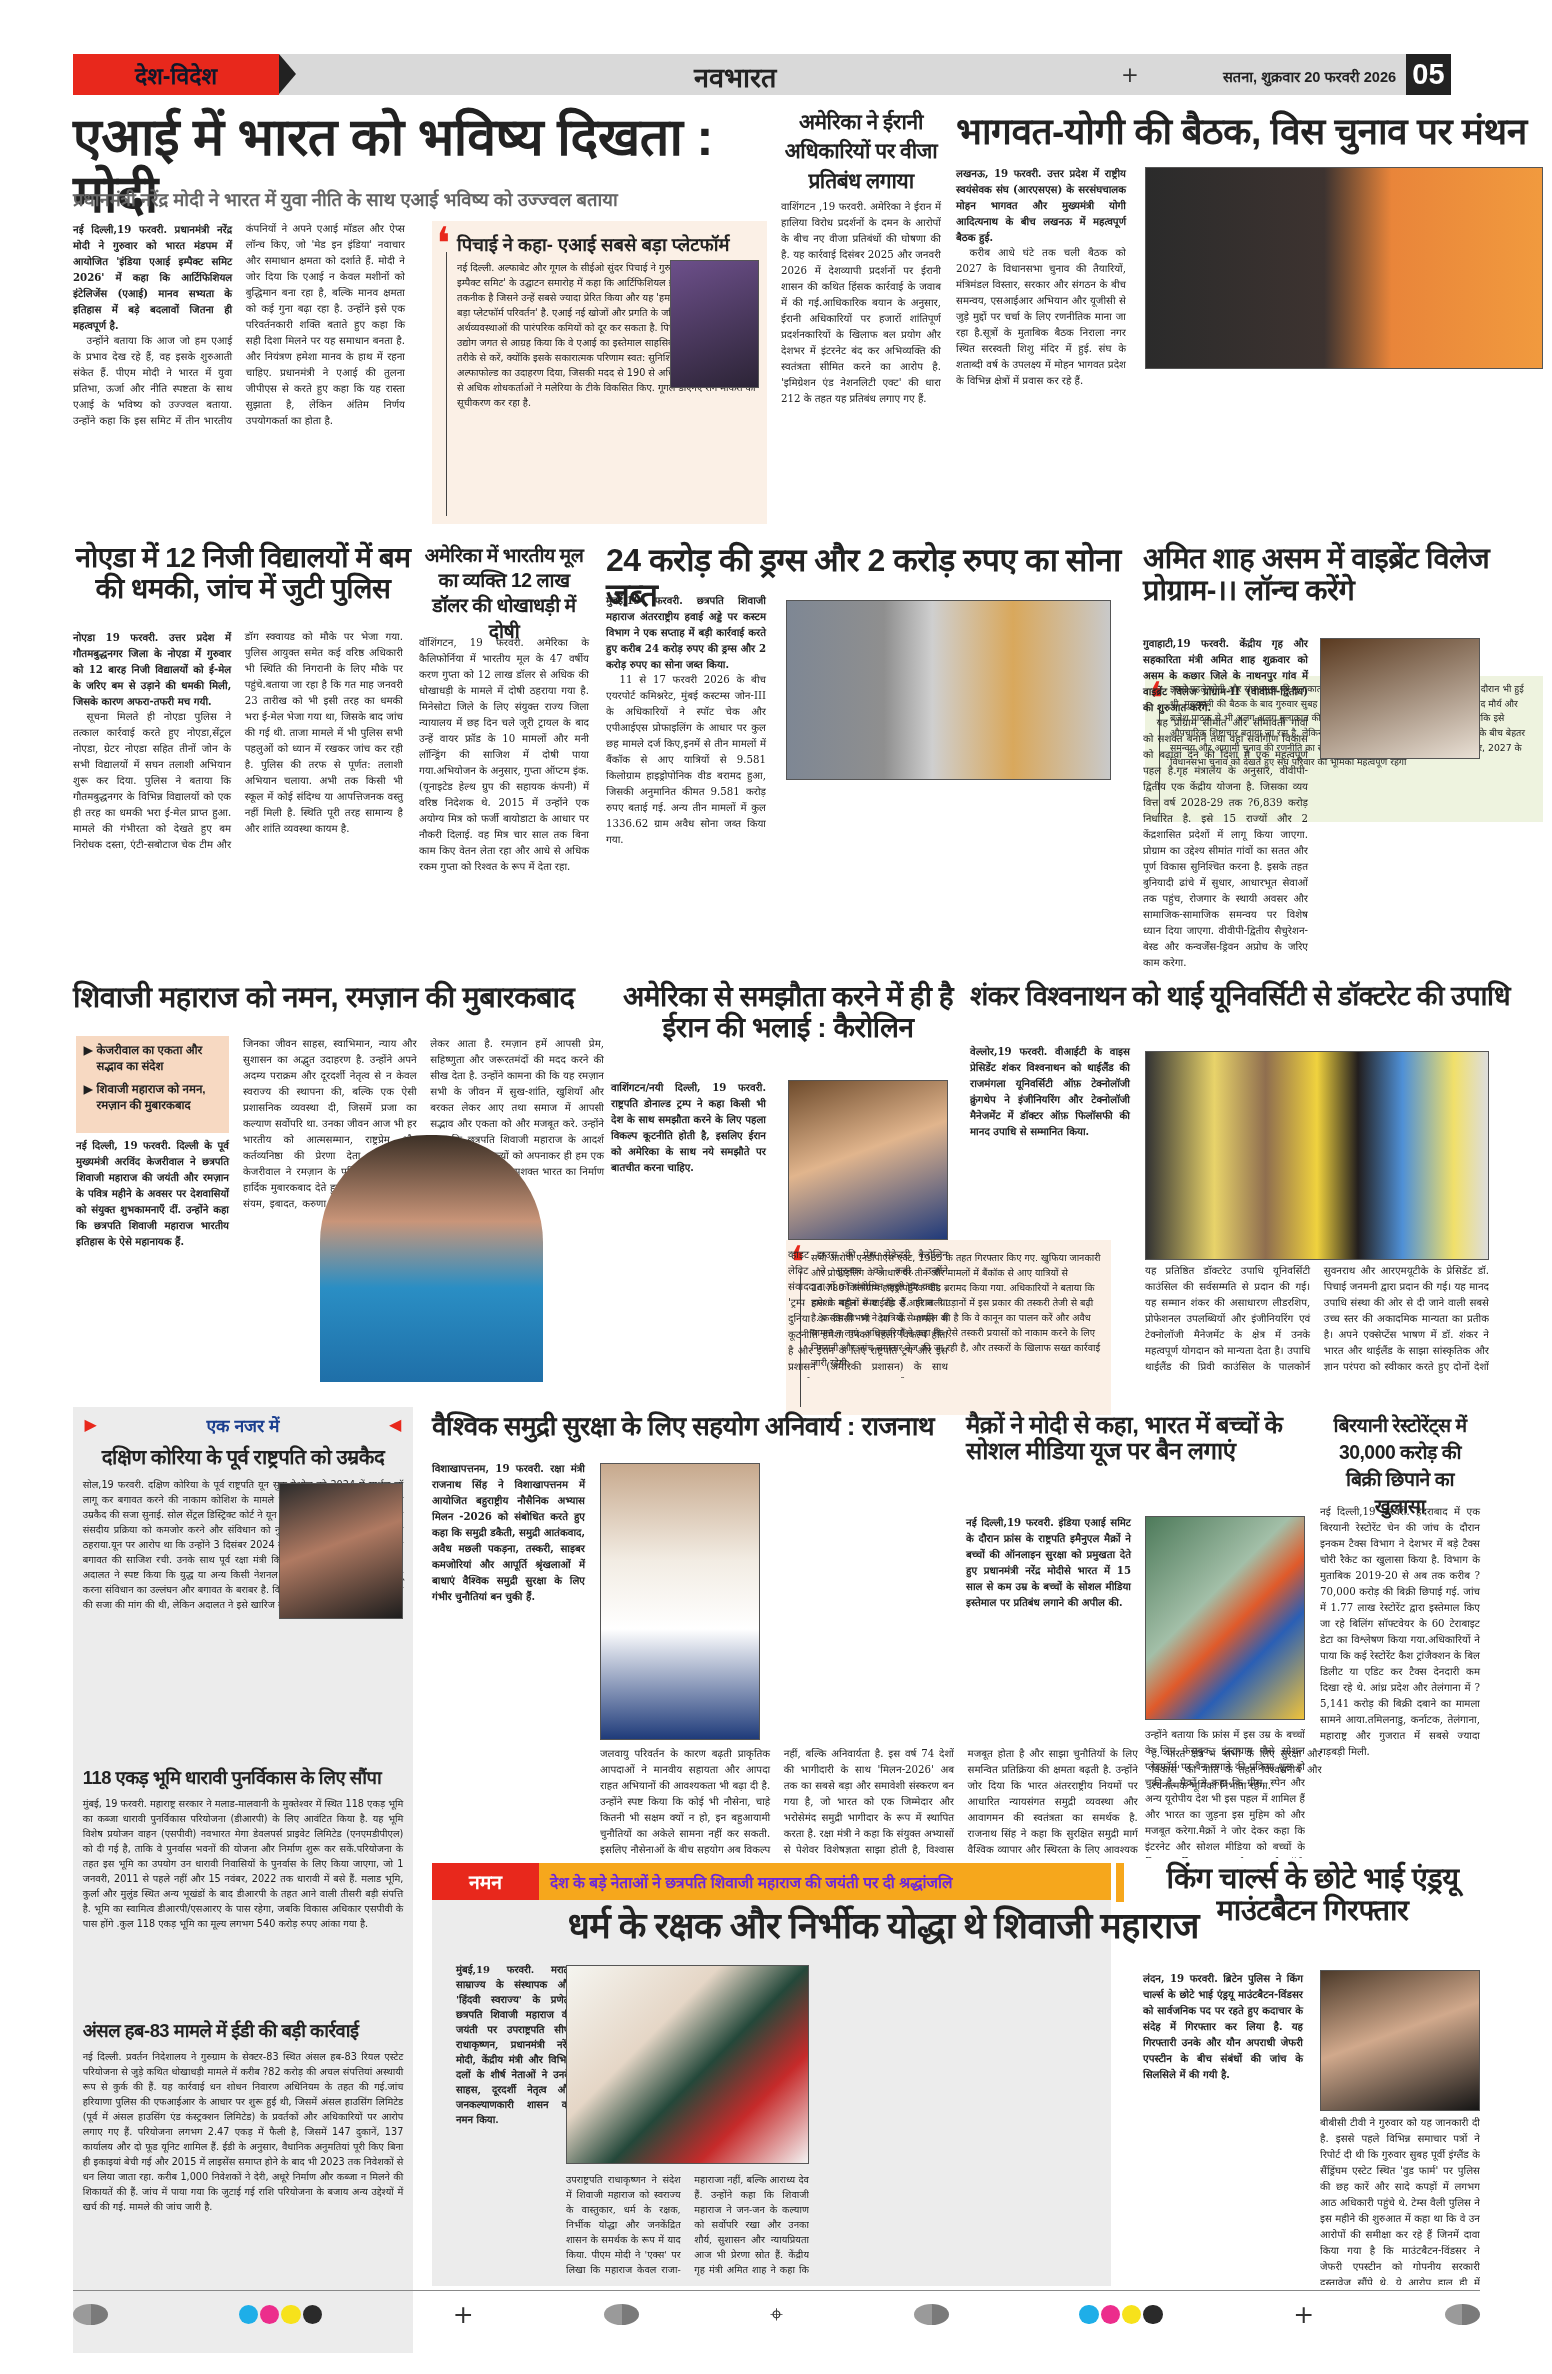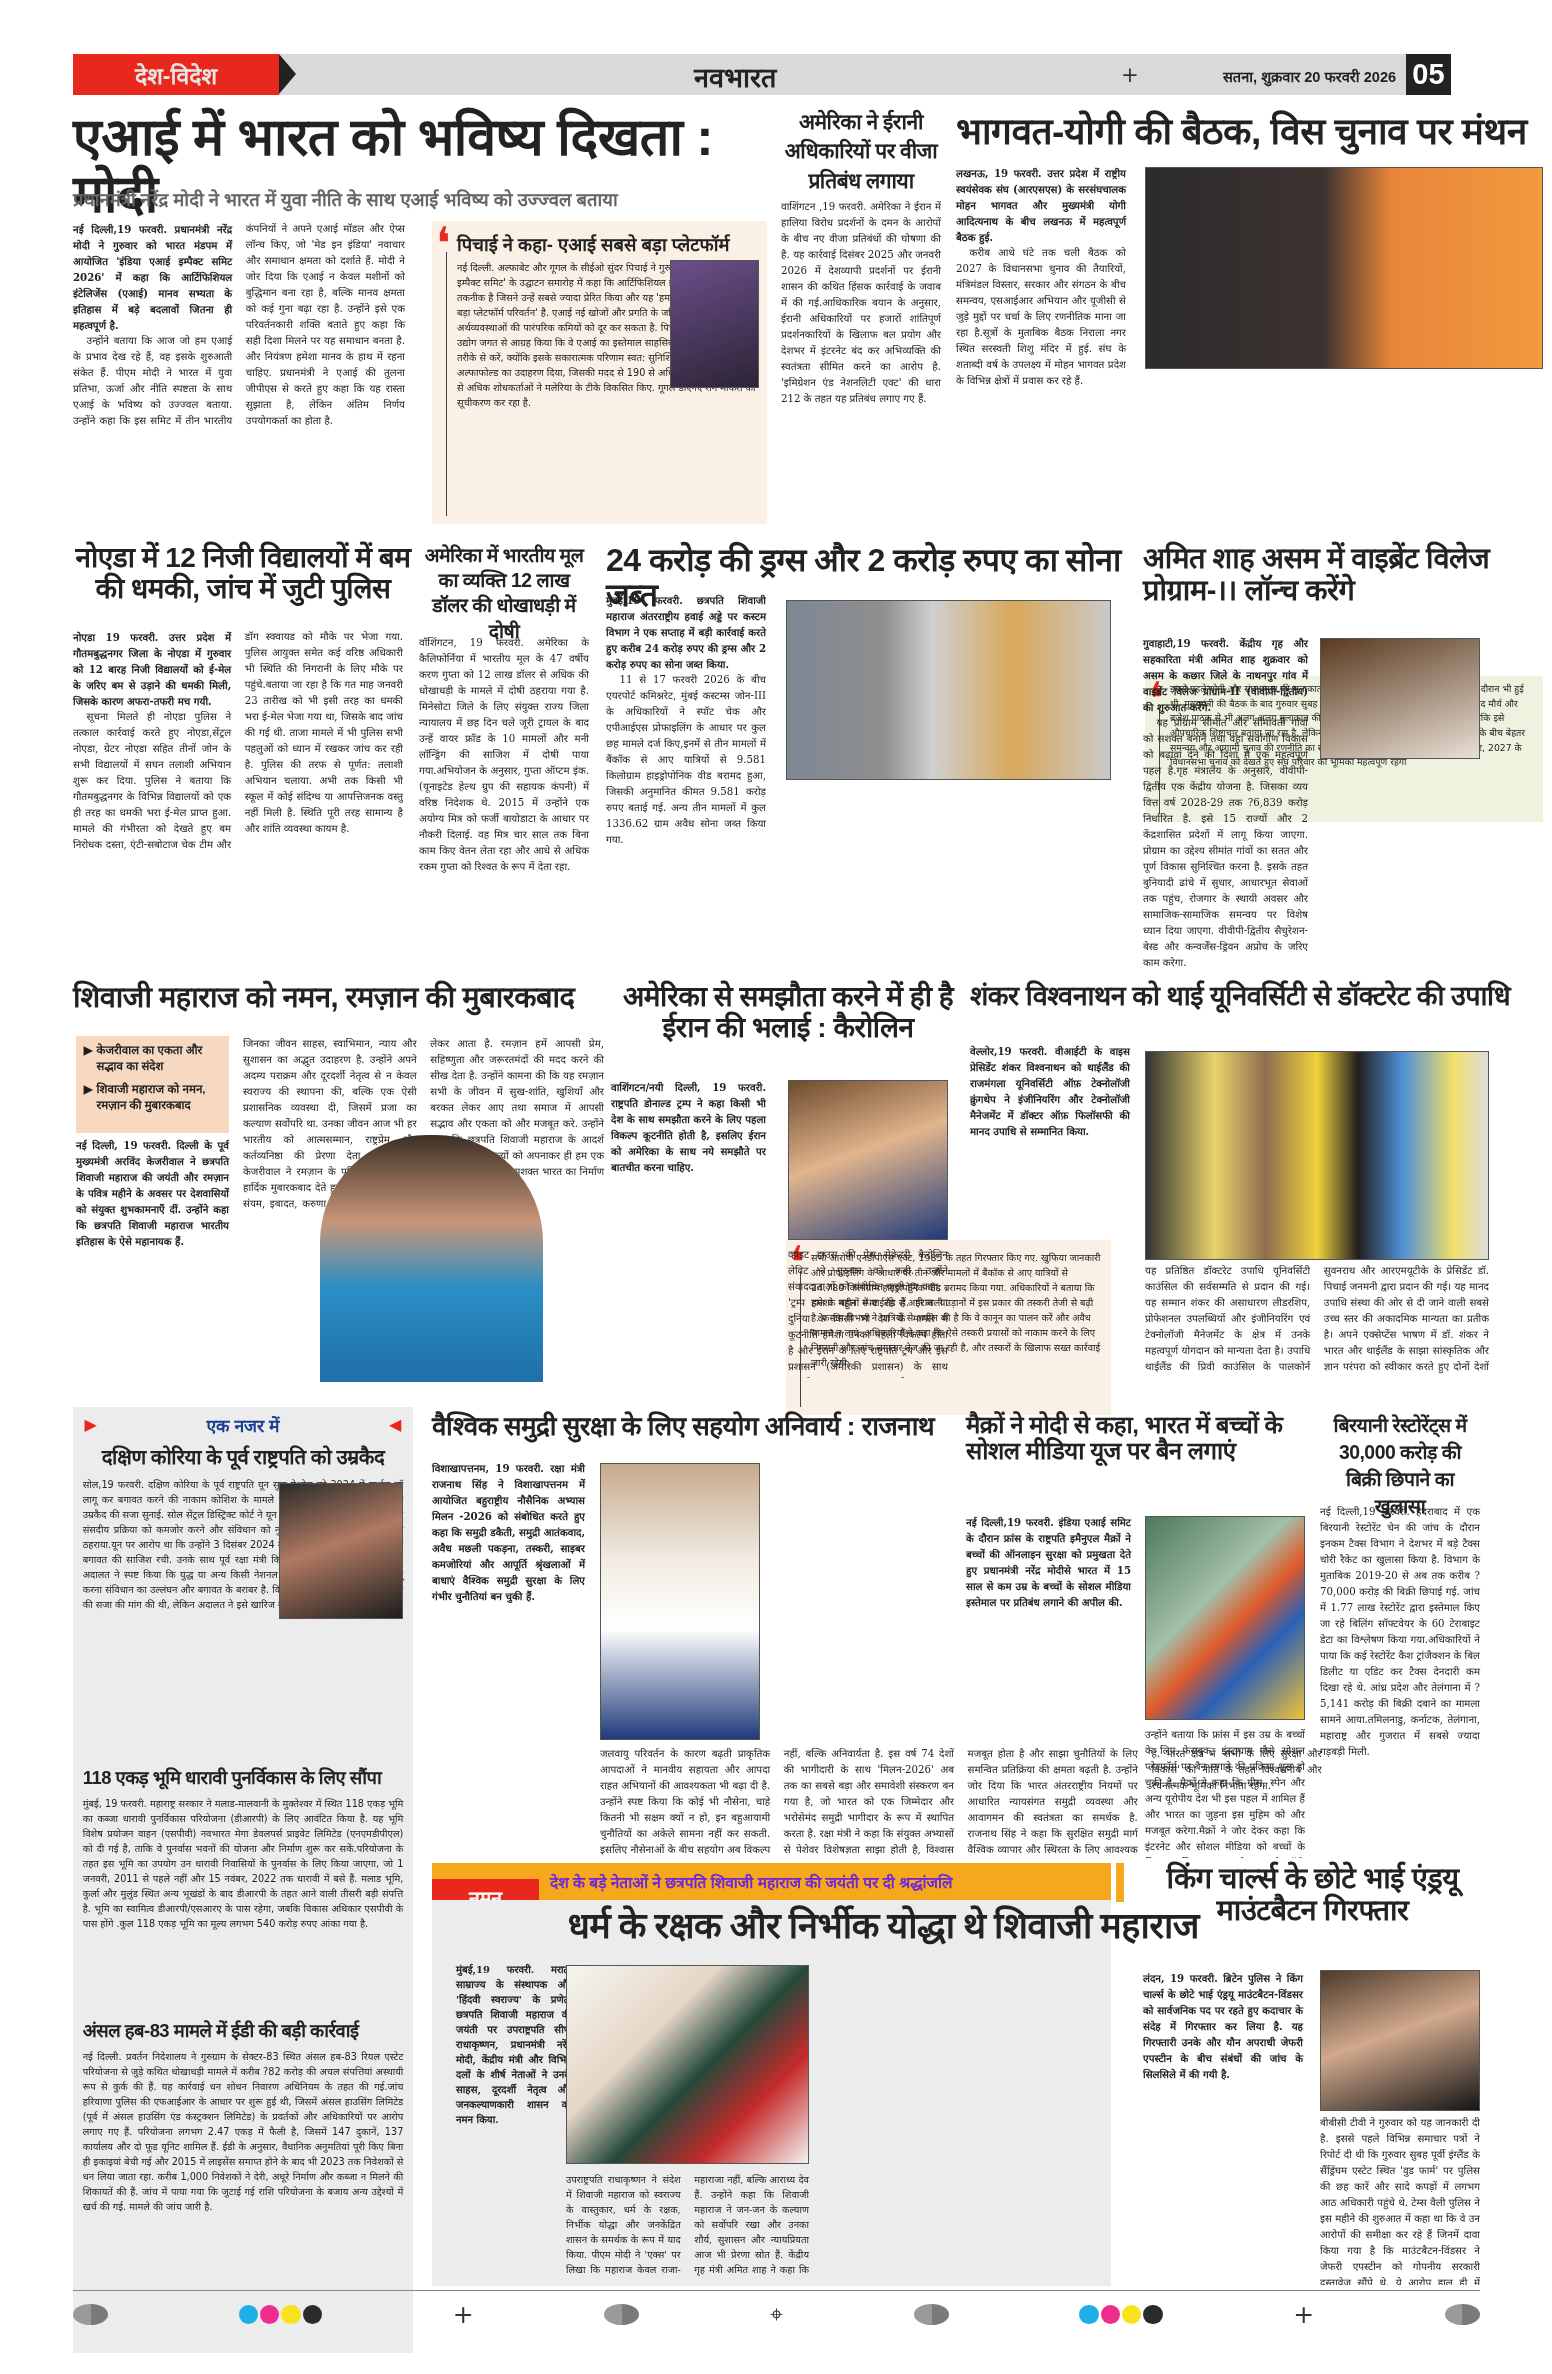--- a/index.html
+++ b/index.html
@@ -19,21 +19,21 @@
   .divider-h { background: #888; height: 1px; }
   .markers { display: flex; align-items: center; }
   .dot { width: 19.4px; height: 19.4px; border-radius: 50%; display: inline-block; }
   .ellipse { width: 35px; height: 21.3px; border-radius: 50%; background: linear-gradient(90deg,#9a9a9a 50%,#7a7a7a 50%); display: inline-block; }
 </style>
 </head>
 <body>
 
 <div class="abs" style="left:73px;top:54px;width:1378px;height:41px;background:#d9d9d9;">
   <div class="abs" style="left:0;top:0;width:206px;height:41px;background:#e8281c;display:flex;align-items:center;justify-content:center;">
-    <span style="color:#e5e5e5;font-family:'Liberation Sans',sans-serif;font-weight:700;font-size:23px;">देश-विदेश</span>
+    <span style="color:#0f172a;font-family:'Liberation Sans',sans-serif;font-weight:700;font-size:23px;">देश-विदेश</span>
   </div>
   <div class="abs" style="left:206px;top:0;width:0;height:0;border-top:20.4px solid transparent;border-bottom:20.4px solid transparent;border-left:17.5px solid #222;"></div>
   <div class="abs" style="left:621px;top:3.9px;font-family:'Liberation Sans',sans-serif;font-weight:700;font-size:27px;color:#222;">नवभारत</div>
   <div class="abs" style="left:1048px;top:7.8px;font-size:21.3px;color:#333;">+</div>
   <div class="abs" style="left:1150px;top:11.6px;font-family:'Liberation Sans',sans-serif;font-weight:700;font-size:14.6px;color:#222;">सतना, शुक्रवार 20 फरवरी 2026</div>
   <div class="abs" style="right:0;top:0;width:45px;height:41px;background:#222;color:#fff;font-family:'Liberation Sans',sans-serif;font-weight:700;font-size:29px;display:flex;align-items:center;justify-content:center;">05</div>
 </div>
 
 <div class="abs hl" style="left:73px;top:109px;width:699px;font-size:52px;">एआई में भारत को भविष्य दिखता : मोदी</div>
 <div class="abs" style="left:73px;top:186px;width:699px;font-family:'Liberation Sans',sans-serif;font-weight:700;font-size:18.4px;color:#666;">प्रधानमंत्री नरेंद्र मोदी ने भारत में युवा नीति के साथ एआई भविष्य को उज्ज्वल बताया</div>
@@ -149,21 +149,21 @@
 <div class="abs body" style="left:966px;top:1514px;width:165px;height:344px;">
   <p class="lead">नई दिल्ली,19 फरवरी. इंडिया एआई समिट के दौरान फ्रांस के राष्ट्रपति इमैनुएल मैक्रों ने बच्चों की ऑनलाइन सुरक्षा को प्रमुखता देते हुए प्रधानमंत्री नरेंद्र मोदीसे भारत में 15 साल से कम उम्र के बच्चों के सोशल मीडिया इस्तेमाल पर प्रतिबंध लगाने की अपील की.</p>
 </div>
 <div class="abs photo" style="left:1145px;top:1516px;width:160px;height:204px;background:linear-gradient(135deg,#4d7a5a,#a3bfa8 40%,#e05a2a 55%,#2a5fb5 70%,#f0c33a 100%);"></div>
 <div class="abs body" style="left:1145px;top:1727px;width:160px;height:131px;overflow:hidden;">उन्होंने बताया कि फ्रांस में इस उम्र के बच्चों के लिए फेसबुक, इंस्टाग्राम जैसे सोशल प्लेटफॉर्म पर बैन लगाने की प्रक्रिया शुरू हो चुकी है. मैक्रों ने कहा कि ग्रीस, स्पेन और अन्य यूरोपीय देश भी इस पहल में शामिल हैं और भारत का जुड़ना इस मुहिम को और मजबूत करेगा.मैक्रों ने जोर देकर कहा कि इंटरनेट और सोशल मीडिया को बच्चों के लिए सुरक्षित बनाना केवल प्लेटफॉर्म, सरकार और रेगुलेटर्स की जिम्मेदारी नहीं, बल्कि यह सभ्यता का सवाल है. उन्होंने कहा, 'जिस चीज़ की असल दुनिया में इजाज़त नहीं है, वह बच्चों को इंटरनेट पर भी नहीं दिखनी चाहिए.</div>
 
 <div class="abs hl" style="left:1320px;top:1412px;width:160px;font-size:19.4px;text-align:center;line-height:1.4;">बिरयानी रेस्टोरेंट्स में 30,000 करोड़ की बिक्री छिपाने का खुलासा</div>
 <div class="abs body" style="left:1320px;top:1504px;width:160px;height:359px;">नई दिल्ली,19 फरवरी. हैदराबाद में एक बिरयानी रेस्टोरेंट चेन की जांच के दौरान इनकम टैक्स विभाग ने देशभर में बड़े टैक्स चोरी रैकेट का खुलासा किया है. विभाग के मुताबिक 2019-20 से अब तक करीब ?70,000 करोड़ की बिक्री छिपाई गई. जांच में 1.77 लाख रेस्टोरेंट द्वारा इस्तेमाल किए जा रहे बिलिंग सॉफ्टवेयर के 60 टेराबाइट डेटा का विश्लेषण किया गया.अधिकारियों ने पाया कि कई रेस्टोरेंट कैश ट्रांजैक्शन के बिल डिलीट या एडिट कर टैक्स देनदारी कम दिखा रहे थे. आंध्र प्रदेश और तेलंगाना में ?5,141 करोड़ की बिक्री दबाने का मामला सामने आया.तमिलनाडु, कर्नाटक, तेलंगाना, महाराष्ट्र और गुजरात में सबसे ज्यादा गड़बड़ी मिली.</div>
 
 <div class="abs" style="left:432px;top:1863px;width:679px;height:37px;background:#f6a71c;">
-  <div class="abs" style="left:0;top:0;width:107px;height:37px;background:#e8281c;color:#fff;font-family:'Liberation Sans',sans-serif;font-weight:700;font-size:19.4px;display:flex;align-items:center;justify-content:center;margin-top:16px;">नमन</div>
+  <div class="abs" style="left:0;top:0;width:107px;height:37px;background:#e8281c;color:#fff;font-family:'Liberation Sans',sans-serif;font-weight:700;font-size:19.4px;display:flex;align-items:center;justify-content:center;">नमन</div>
   <div class="abs" style="left:118px;top:7.8px;font-family:'Liberation Sans',sans-serif;font-weight:700;font-size:15.5px;color:#6d28d9;">देश के बड़े नेताओं ने छत्रपति शिवाजी महाराज की जयंती पर दी श्रद्धांजलि</div>
 </div>
 <div class="abs" style="left:432px;top:1900px;width:679px;height:386px;background:#ececec;"></div>
 <div class="abs hl" style="left:432px;top:1907px;width:767px;font-size:36px;text-align:right;font-family:Liberation Serif, serif;">धर्म के रक्षक और निर्भीक योद्धा थे शिवाजी महाराज</div>
 <div class="abs body" style="left:456px;top:1962px;width:116px;height:320px;font-size:10px;line-height:15px;">
   <p class="lead">मुंबई,19 फरवरी. मराठा साम्राज्य के संस्थापक और 'हिंदवी स्वराज्य' के प्रणेता छत्रपति शिवाजी महाराज की जयंती पर उपराष्ट्रपति सीपी राधाकृष्णन, प्रधानमंत्री नरेंद्र मोदी, केंद्रीय मंत्री और विभिन्न दलों के शीर्ष नेताओं ने उनके साहस, दूरदर्शी नेतृत्व और जनकल्याणकारी शासन को नमन किया.</p>
 </div>
 <div class="abs photo" style="left:566px;top:1965px;width:243px;height:199px;background:linear-gradient(135deg,#f5f5f0 0%,#e5d6c6 35%,#24483a 55%,#c62a2a 75%,#f3f3f3 100%);"></div>
 <div class="abs body cols2" style="left:566px;top:2172px;width:243px;height:112px;overflow:hidden;font-size:9.7px;line-height:15px;">उपराष्ट्रपति राधाकृष्णन ने संदेश में शिवाजी महाराज को स्वराज्य के वास्तुकार, धर्म के रक्षक, निर्भीक योद्धा और जनकेंद्रित शासन के समर्थक के रूप में याद किया. पीएम मोदी ने 'एक्स' पर लिखा कि महाराज केवल राजा-महाराजा नहीं, बल्कि आराध्य देव हैं. उन्होंने कहा कि शिवाजी महाराज ने जन-जन के कल्याण को सर्वोपरि रखा और उनका शौर्य, सुशासन और न्यायप्रियता आज भी प्रेरणा स्रोत हैं. केंद्रीय गृह मंत्री अमित शाह ने कहा कि महाराज ने राष्ट्र और संस्कृति की रक्षा के लिए सशक्त सेना का निर्माण किया.</div>
 

